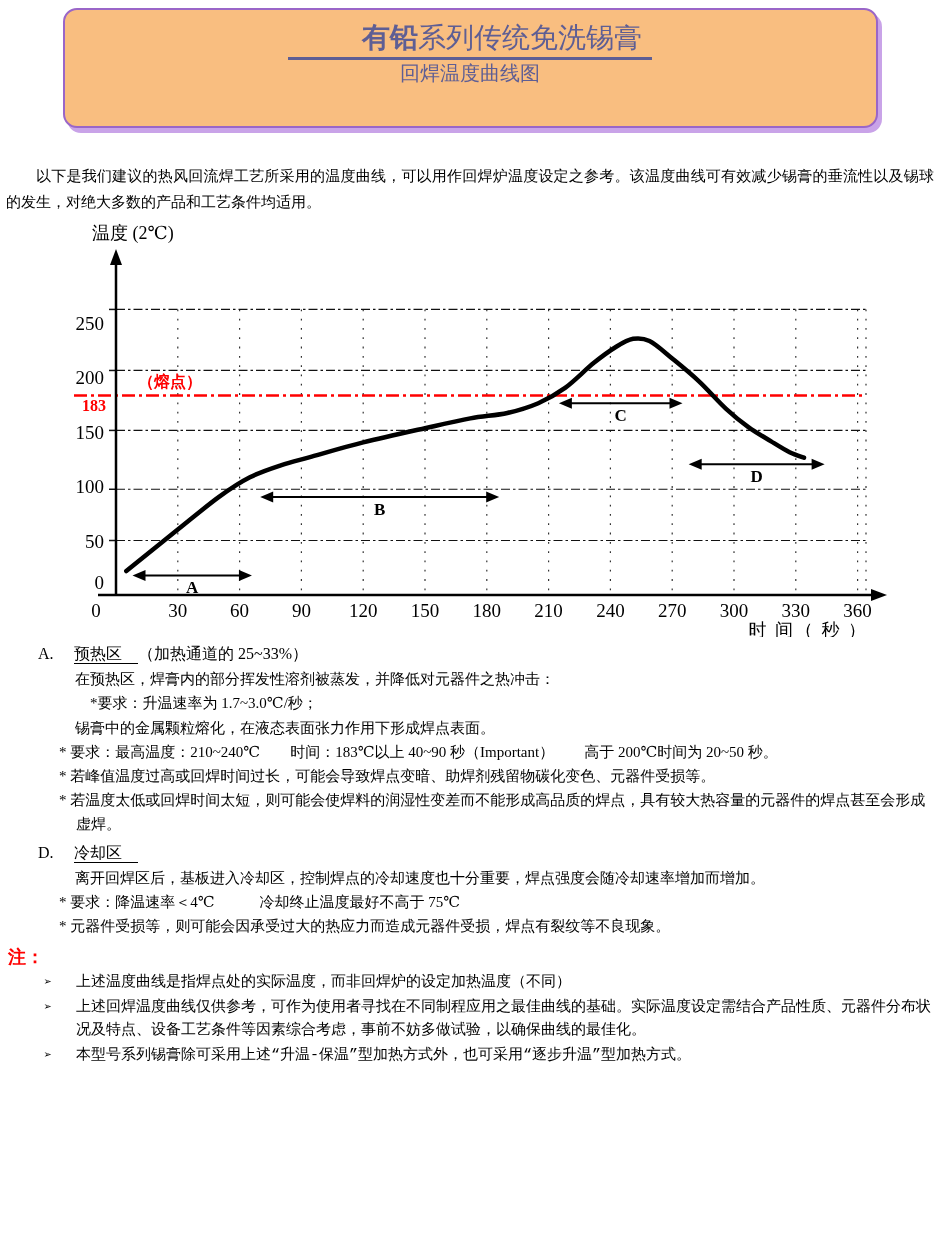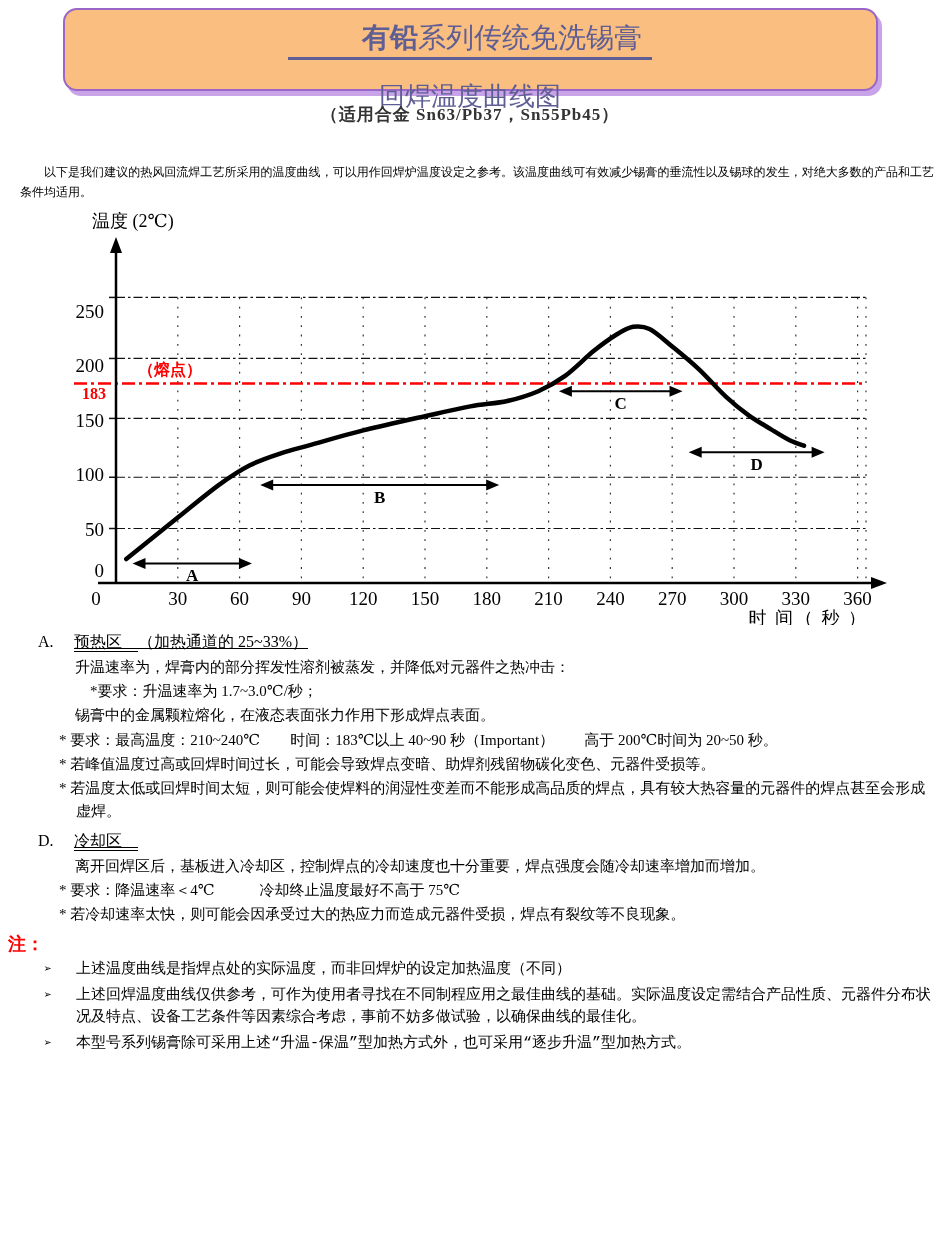--- a/index.html
+++ b/index.html
@@ -1,48 +1,47 @@
 <!DOCTYPE html>
 <html style="--box-fill: #F9BE80; --box-border: #9A66C8; --box-shadow: #C9A3E8; --title-color: #5E5E94; --red: #FF0000;"><head>
 <meta charset="utf-8">
 <style>
   html,body{margin:0;padding:0;background:#fff;}
   body{width:940px;height:1260px;overflow:hidden;font-family:"Liberation Serif","DejaVu Serif",serif;color:#000;}
   .page{position:relative;width:940px;height:1260px;background:#fff;}
-  .title-box{width:815px;height:83px;margin:8px auto 0;border:2px solid var(--box-border,#9A66C8);
+  .title-box{width:815px;height:120px;margin:8px auto 0;border:2px solid var(--box-border,#9A66C8);
     border-radius:14px;background:var(--box-fill,#F9BE80);box-shadow:4px 5px 0 var(--box-shadow,#C9A3E8);
     text-align:center;box-sizing:border-box;color:var(--title-color,#5E5E94);}
   .t1{font-size:28px;margin-top:10px;line-height:1.3;}
   .t1u{border-bottom:3px solid var(--title-color,#5E5E94);padding:0 10px 1px 74px;display:inline-block;}
   .t1b{font-weight:bold;}
-  .t2{font-size:26px;margin-top:19px;}
+  .t2{font-size:20px;margin-top:0;}
   .alloy{text-align:center;font-size:17px;font-weight:600;color:#333;margin-top:12px;letter-spacing:1px;}
-  .intro{font-size:12px;line-height:1.7;margin:36px 6px 0 20px;text-indent:2em;text-align:justify;}
+  .intro{font-size:15px;line-height:1.7;margin:36px 6px 0 6px;text-indent:2em;text-align:justify;}
   .ylab{font-size:18px;margin:6px 0 0 92px;}
   #chart-svg{display:block;margin-left:28px;}
-  .sec-head{margin:7px 0 3px 38px;font-size:16px;text-decoration:underline;}
+  .sec-head{margin:7px 0 3px 38px;font-size:16px;}
   .sec-label{display:inline-block;width:36px;}
   .usec{text-decoration:underline;text-underline-offset:4px;}
   .sp{font-size:15px;line-height:1.55;margin:1px 4px 1px 0;}
   .sp-p{margin-left:75px;}
   .sp-b1{margin-left:90px;}
   .sp-b2{margin-left:76px;text-indent:-17px;}
   .note-label{color:var(--red,#FF0000);font-weight:bold;font-size:18px;margin:6px 0 2px 8px;}
   .note-item{margin:3px 8px 3px 76px;text-indent:-32px;font-size:15px;line-height:1.5;font-family:Liberation Mono, monospace;}
   .note-bullet{display:inline-block;width:32px;text-indent:0;font-size:13px;}
 </style>
 </head>
 <body>
 
 <div class="page">
   <div class="title-box">
     <div class="t1"><span class="t1u"><span class="t1b">有铅</span><span>系列传统免洗锡膏</span></span></div>
     <div class="t2">回焊温度曲线图</div>
   </div>
-  <div class="alloy">（适用合金 Sn63/Pb37，Sn55Pb45）</div>
   <p class="intro">以下是我们建议的热风回流焊工艺所采用的温度曲线，可以用作回焊炉温度设定之参考。该温度曲线可有效减少锡膏的垂流性以及锡球的发生，对绝大多数的产品和工艺条件均适用。</p>
   <div class="ylab">温度 (2℃)</div>
   <svg id="chart-svg" width="880" height="392" viewBox="0 0 880 392">
       <g stroke="#333" stroke-width="1.2" stroke-dasharray="1.8 7.5">
         <line x1="149.8" y1="64.41999999999996" x2="149.8" y2="348"></line>
         <line x1="211.60000000000002" y1="64.41999999999996" x2="211.60000000000002" y2="348"></line>
         <line x1="273.4" y1="64.41999999999996" x2="273.4" y2="348"></line>
         <line x1="335.20000000000005" y1="64.41999999999996" x2="335.20000000000005" y2="348"></line>
         <line x1="397" y1="64.41999999999996" x2="397" y2="348"></line>
         <line x1="458.8" y1="64.41999999999996" x2="458.8" y2="348"></line>
@@ -121,34 +120,34 @@
       <g>
         <line x1="664.6800000000001" y1="219.2" x2="792.64" y2="219.2" stroke="#000" stroke-width="2"></line>
         <polygon points="660.6800000000001,219.2 673.6800000000001,213.7 673.6800000000001,224.7" fill="#000"></polygon>
         <polygon points="796.64,219.2 783.64,213.7 783.64,224.7" fill="#000"></polygon>
       </g>
       <text x="728.6600000000001" y="237.2" font-family="&quot;Liberation Serif&quot;,&quot;DejaVu Serif&quot;,serif" font-size="17" font-weight="bold" text-anchor="middle">D</text>
     </svg>
   <div id="sections">
       <div>
         <div class="sec-head"><span class="sec-label">A.</span><span class="usec">预热区　</span><span>（加热通道的 25~33%）</span></div>
-        <div class="sp sp-p">升温速率为，焊膏内的部分挥发性溶剂被蒸发，并降低对元器件之热冲击：</div>
+        <div class="sp sp-p">在预热区，焊膏内的部分挥发性溶剂被蒸发，并降低对元器件之热冲击：</div>
         <div class="sp sp-b1">*要求：升温速率为 1.7~3.0℃/秒；</div>
       </div>
       <div>
         <div class="sp sp-p">锡膏中的金属颗粒熔化，在液态表面张力作用下形成焊点表面。</div>
         <div class="sp sp-b2">* 要求：最高温度：210~240℃　　时间：183℃以上 40~90 秒（Important）　　高于 200℃时间为 20~50 秒。</div>
         <div class="sp sp-b2">* 若峰值温度过高或回焊时间过长，可能会导致焊点变暗、助焊剂残留物碳化变色、元器件受损等。</div>
         <div class="sp sp-b2">* 若温度太低或回焊时间太短，则可能会使焊料的润湿性变差而不能形成高品质的焊点，具有较大热容量的元器件的焊点甚至会形成虚焊。</div>
       </div>
       <div>
         <div class="sec-head"><span class="sec-label">D.</span><span class="usec">冷却区　</span></div>
         <div class="sp sp-p">离开回焊区后，基板进入冷却区，控制焊点的冷却速度也十分重要，焊点强度会随冷却速率增加而增加。</div>
         <div class="sp sp-b2">* 要求：降温速率＜4℃　　　冷却终止温度最好不高于 75℃</div>
-        <div class="sp sp-b2">* 若冷却速率太快，则可能会因承受过大的热应力而造成元器件受损，焊点有裂纹等不良现象。</div>
+        <div class="sp sp-b2">* 元器件受损等，则可能会因承受过大的热应力而造成元器件受损，焊点有裂纹等不良现象。</div>
       </div>
     </div>
   <div class="note-label">注：</div>
   <div id="notes">
       <div class="note-item"><span class="note-bullet">➢</span><span>上述温度曲线是指焊点处的实际温度，而非回焊炉的设定加热温度（不同）</span></div>
       <div class="note-item"><span class="note-bullet">➢</span><span>上述回焊温度曲线仅供参考，可作为使用者寻找在不同制程应用之最佳曲线的基础。实际温度设定需结合产品性质、元器件分布状况及特点、设备工艺条件等因素综合考虑，事前不妨多做试验，以确保曲线的最佳化。</span></div>
       <div class="note-item"><span class="note-bullet">➢</span><span>本型号系列锡膏除可采用上述“升温-保温”型加热方式外，也可采用“逐步升温”型加热方式。</span></div>
     </div>
 </div>
 

